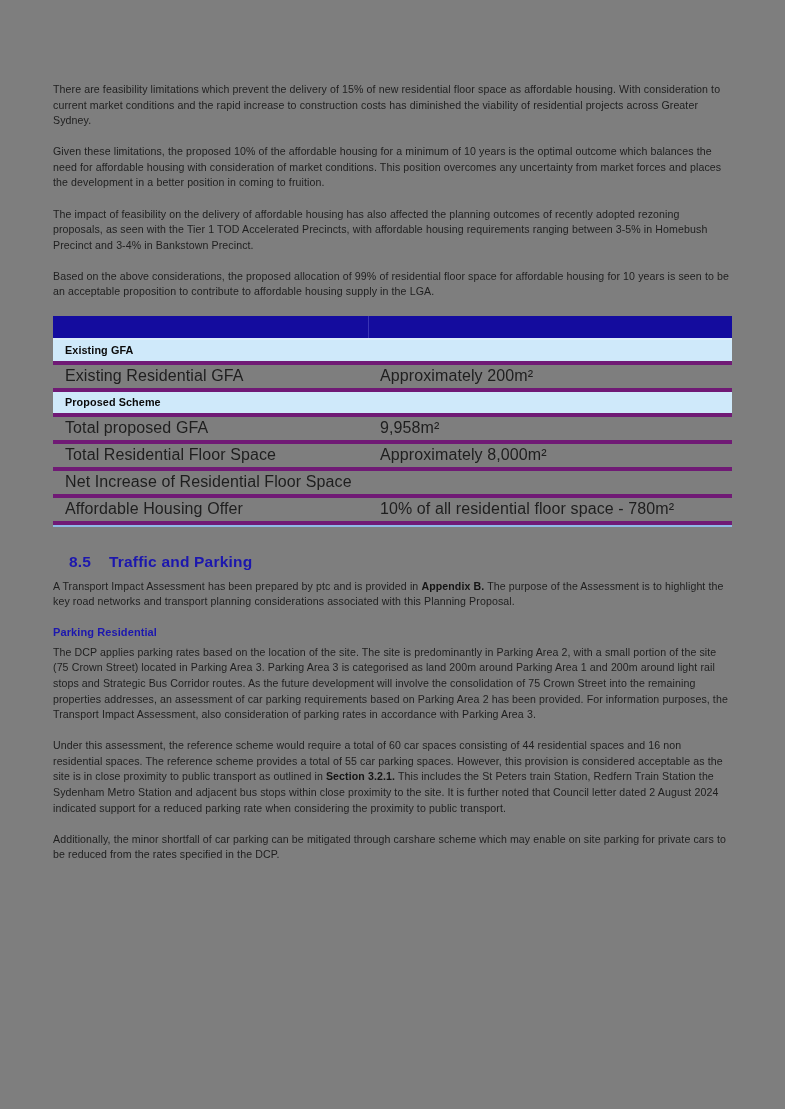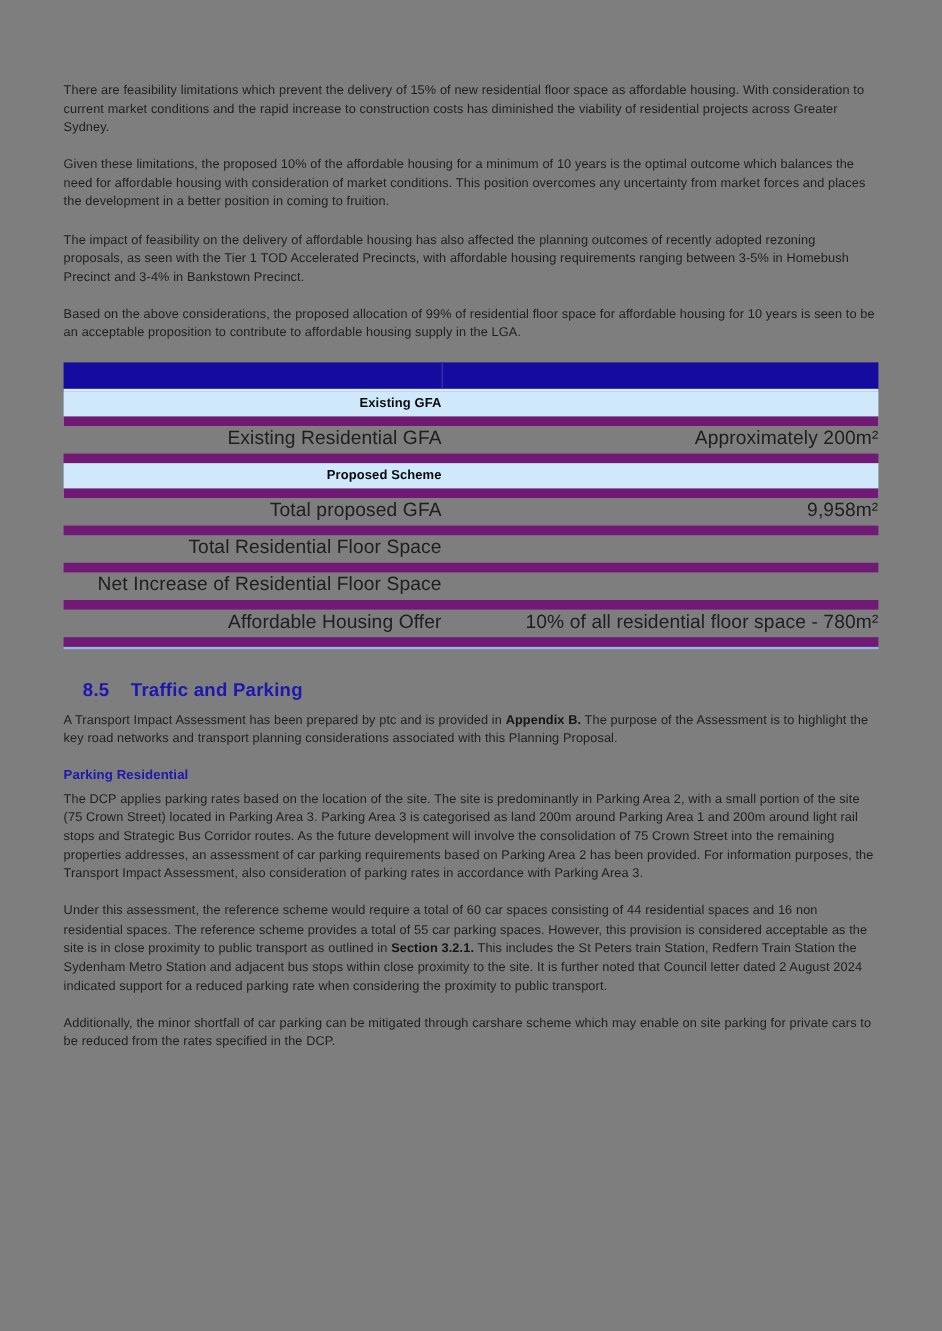--- a/index.html
+++ b/index.html
@@ -4,37 +4,37 @@
 <style>
   html,body { margin:0; padding:0; }
   body {
     width:785px; height:1109px;
     background:#7e7e7e;
     font-family:"Liberation Sans", sans-serif;
     color:#1e1e1e;
     position:relative;
     overflow:hidden;
   }
-  .content { position:absolute; left:53px; top:68px; width:679px; }
+  .content { position:absolute; left:53px; top:82px; width:679px; }
   p.body {
     font-size:10.6px; line-height:15.6px;
     margin:0 0 15.5px 0; color:#1e1e1e;
     letter-spacing:0.1px;
   }
   p.body .inline-bold { font-weight:bold; color:#141414; }
   .fig-caption {
     font-size:10.6px; font-weight:bold; font-style:italic;
     color:#2220c6; margin:10px 0 7px 0;
   }
   
   .ah-table { width:679px; border-bottom:2px solid #8fb9e6; }
   .t-header { display:flex; height:22px; background:#140c9e; border-bottom:2px solid #dcedf9; }
   .t-h-cell.col1 { width:315px; border-right:1px solid #3a34b5; }
   .t-h-cell.col2 { flex:1; }
-  .t-row { display:flex; align-items:center; border-bottom:8px solid #701a75;text-align:right; }
+  .t-row { display:flex; align-items:center; border-bottom:4px solid #701a75; }
   .t-row.sub { background:#cfe9fa; height:21px; }
   .t-row.data { background:transparent; height:23px; }
   .cell { font-size:16px; padding-left:12px; letter-spacing:0.1px; }
   .cell.col1 { width:303px; }
   .cell.col2 { flex:1; }
   .t-row.sub .cell { font-weight:bold; color:#0a0a0a; font-size:10.8px; }
   .t-row.data .cell { color:#1e1e1e; }
   
   .section-heading {
     color:#1c17ae; font-weight:bold; font-size:15.5px;
@@ -82,20 +82,21 @@
     <div class="t-row sub">
       <div class="cell col1">Proposed Scheme</div>
       <div class="cell col2"></div>
     </div>
     <div class="t-row data">
       <div class="cell col1">Total proposed GFA</div>
       <div class="cell col2">9,958m²</div>
     </div>
     <div class="t-row data">
       <div class="cell col1">Total Residential Floor Space</div>
+      <div class="cell col2">Approximately 8,000m²</div>
     </div>
     <div class="t-row data">
       <div class="cell col1">Net Increase of Residential Floor Space</div>
     </div>
     <div class="t-row data">
       <div class="cell col1">Affordable Housing Offer</div>
       <div class="cell col2">10% of all residential floor space - 780m²</div>
     </div>
   </div>
 

